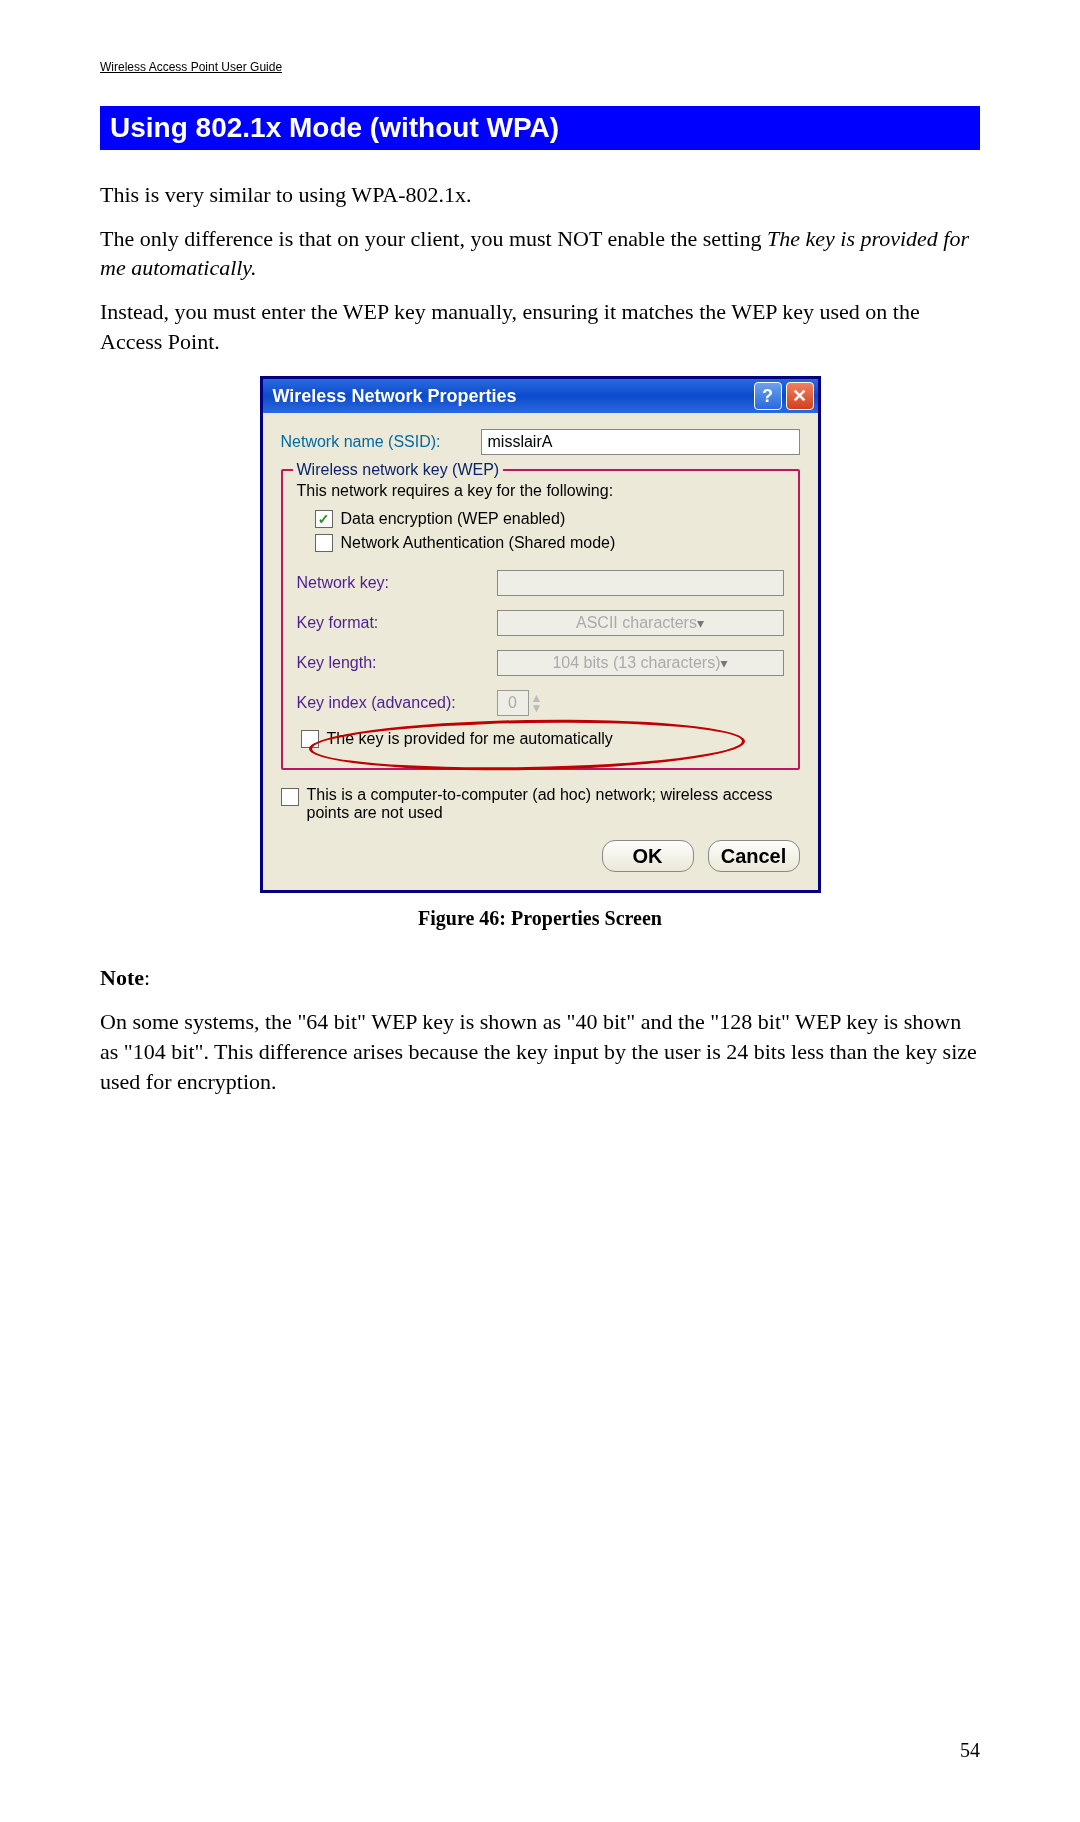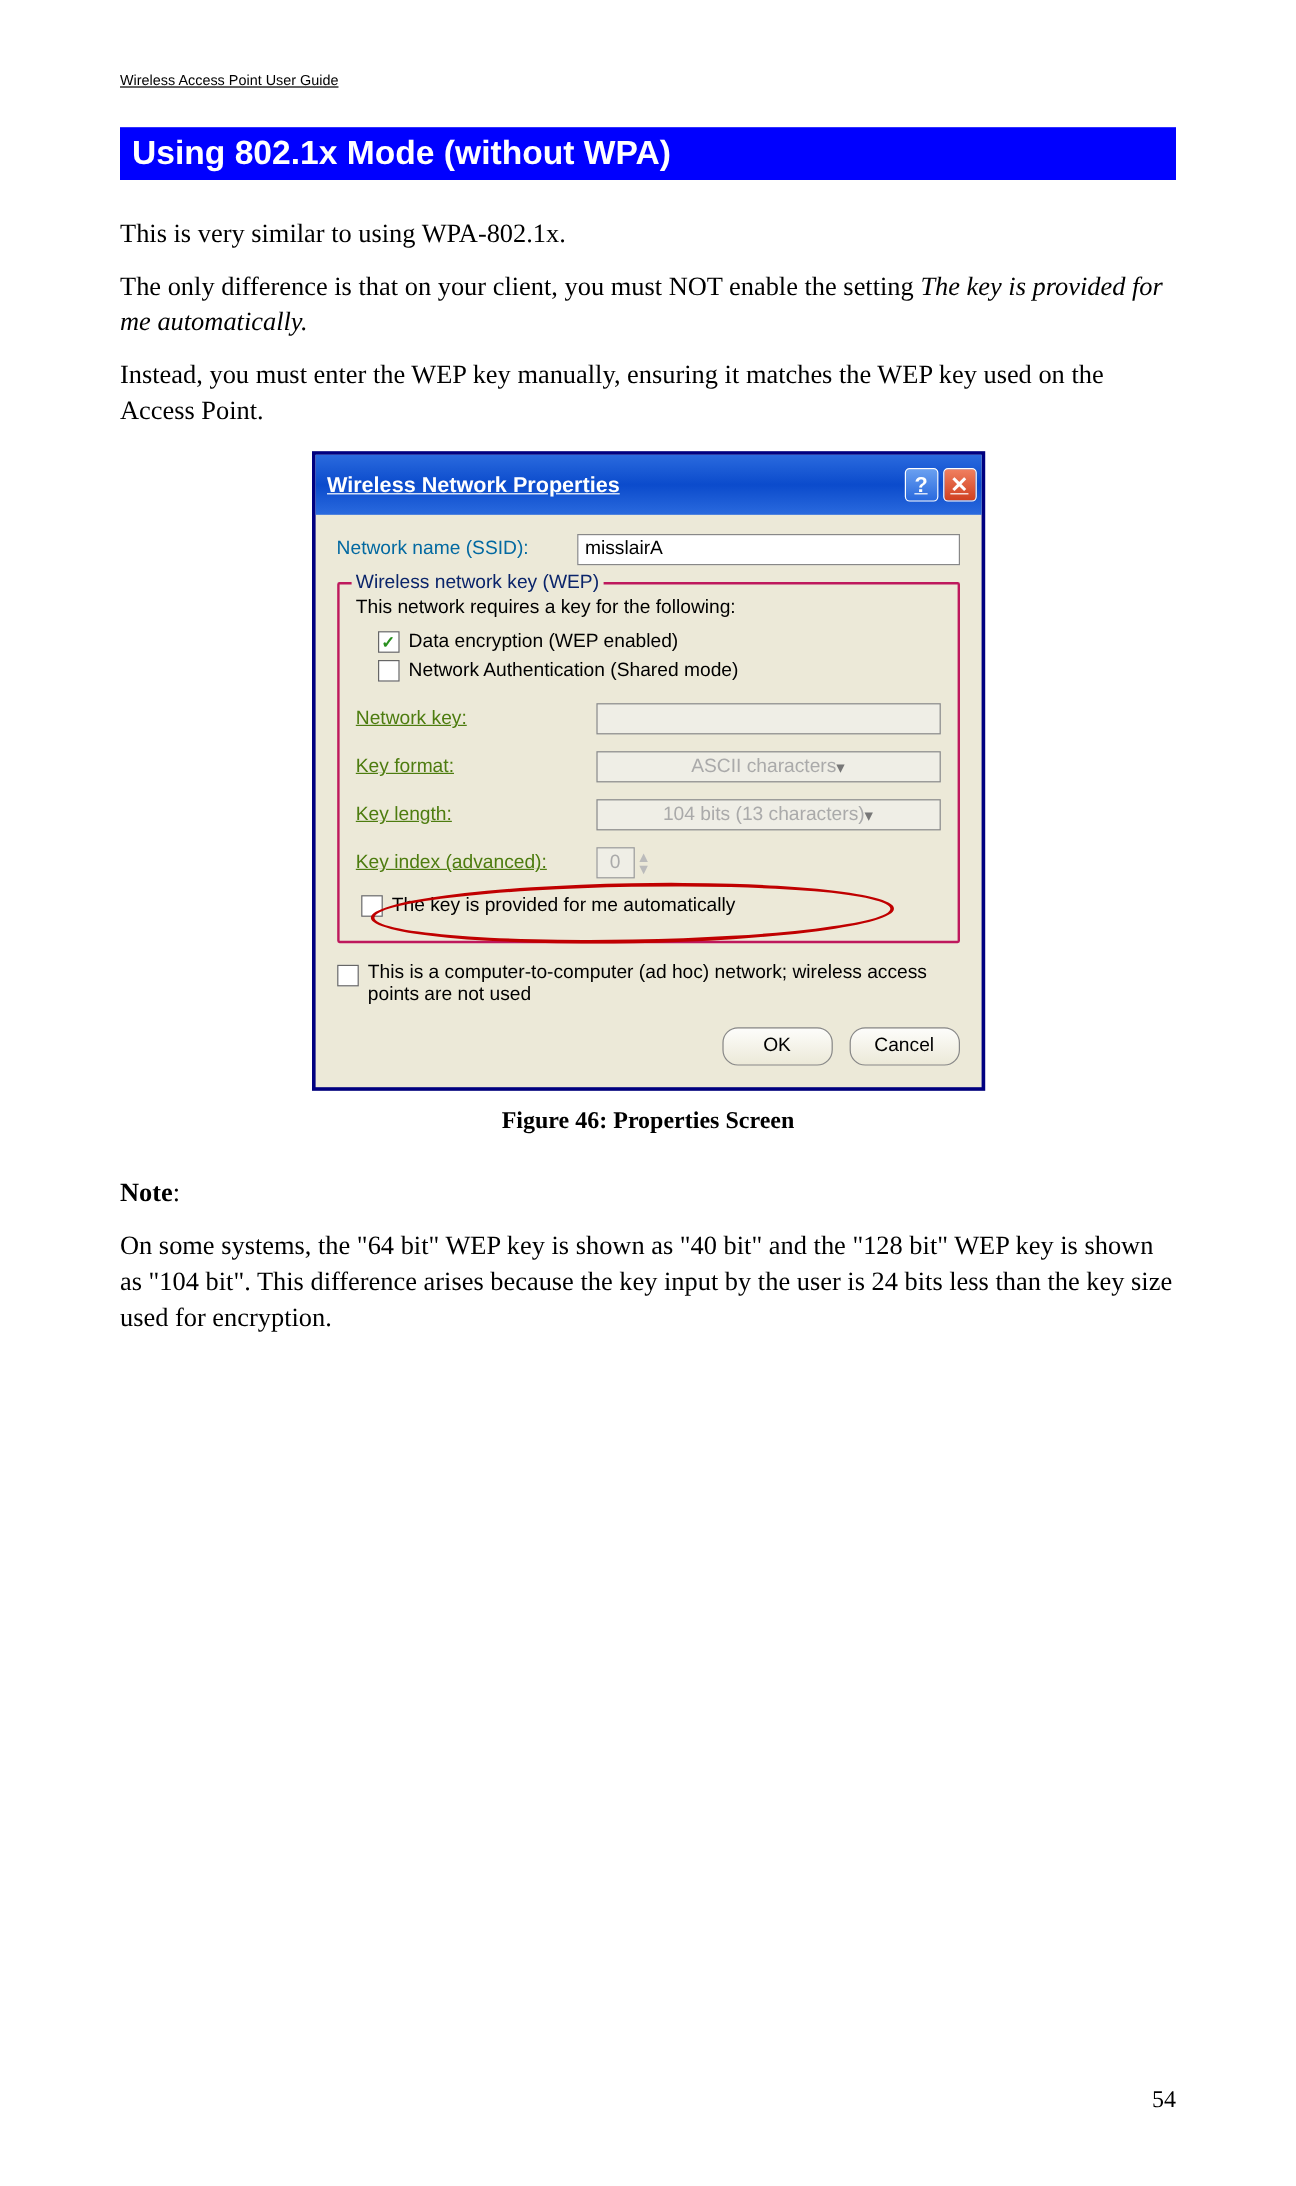--- a/index.html
+++ b/index.html
@@ -46,47 +46,46 @@
   .dialog {
     width: 555px;
     border: 3px solid #000080;
     background: #ece9d8;
     font-family: Tahoma, Arial, sans-serif;
     font-size: 16px;
   }
   .titlebar {
     display: flex;
     align-items: center;
-    height: 50px;
+    height: 34px;
     background: linear-gradient(to bottom, #2a6ade 0%, #0b4bcc 50%, #2a6ade 100%);
     color: #fff;
     font-weight: bold;
     font-size: 18px;
     padding: 0 4px 0 10px;
-    text-decoration: underline;
   }
   .title-text { flex: 1; }
   .title-btn {
     width: 26px;
     height: 26px;
     margin-left: 4px;
     border-radius: 4px;
     border: 1px solid #fff;
     display: flex;
     align-items: center;
     justify-content: center;
     font-weight: bold;
     font-size: 18px;
   }
   .help-btn { background: linear-gradient(to bottom,#6aa0f0,#2a6ade); }
   .close-btn { background: linear-gradient(to bottom,#f08060,#d04020); }
   .dialog-body { padding: 16px 18px 18px 18px; }
   .row { display: flex; align-items: center; margin-bottom: 14px; }
   .label { width: 200px; color: #0369a1; }
-  .label.dis { color: #4d7c0f; text-decoration: underline; }
+  .label.dis { color: #4c1d95; }
   .input {
     flex: 1;
     height: 24px;
     background: #fff;
     border: 1px solid #888;
     padding: 0 6px;
     display: flex;
     align-items: center;
     font-size: 16px;
   }
@@ -137,21 +136,22 @@
   .adhoc-row { display:flex; align-items:flex-start; margin-top:14px; }
   .adhoc-row .chk { margin-top:2px; }
   .btn-row { display:flex; justify-content:flex-end; gap:14px; margin-top:18px; }
   .winbtn {
     min-width: 90px;
     height: 30px;
     background: linear-gradient(to bottom,#fdfdfb,#ece9d8);
     border: 1px solid #888;
     border-radius: 13px;
     display:flex; align-items:center; justify-content:center;
-    font-size:16px;
+    font-size:20px;
+    font-weight:bold;
   }
   .caption {
     text-align: center;
     font-weight: bold;
     font-size: 20px;
     margin-bottom: 33px;
     font-family: "Times New Roman", serif;
   }
   .page-num {
     position: absolute;

